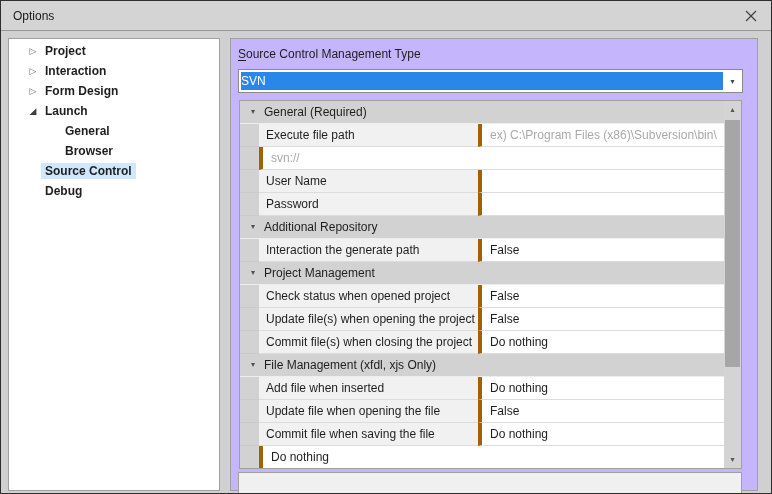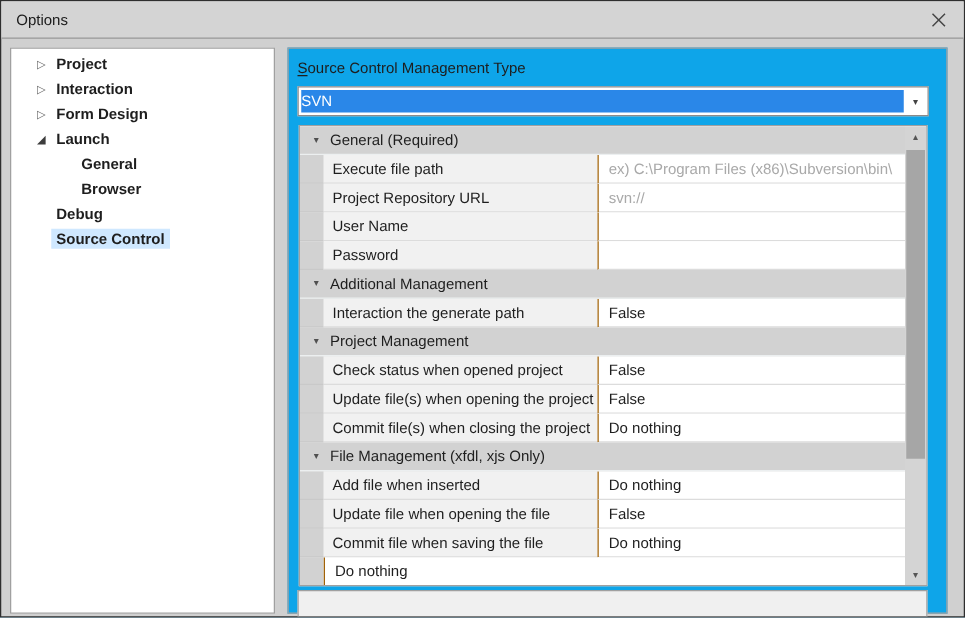--- a/index.html
+++ b/index.html
@@ -14,21 +14,21 @@
               background:var(--titlebar-bg,#d4d4d4); border-bottom:1px solid #979797;
               display:flex; align-items:center; }
   .title-text { padding-left:12px; color:#1a1a1a; }
   .close-btn { position:absolute; top:3px; right:6px; width:28px; height:24px;
                display:flex; align-items:center; justify-content:center; cursor:default; }
 
   
   .tree-panel { position:absolute; left:7px; top:37px; width:212px; height:453px;
                 background:#fff; border:1px solid #a0a0a0; padding-top:2px; }
   .right-panel { position:absolute; left:229px; top:37px; width:528px; height:453px;
-                 background:#0ea5e9; border:1px solid #a0a0a0; }
+                 background:#c4b5fd; border:1px solid #a0a0a0; }
 
   
   .tree-item { position:relative; height:20px; line-height:20px; white-space:nowrap; }
   .tw { position:absolute; left:17px; top:0; width:14px; text-align:center; }
   .tw.collapsed { color:#6b6b6b; font-size:9px; }
   .tw.expanded  { color:#3c3c3c; font-size:9px; }
   .tlabel { position:absolute; top:2px; left:32px; height:16px; line-height:16px; padding:0 4px;font-weight:bold; }
   .tree-item.lvl1 .tlabel { left:52px; }
   .tree-item.selected .tlabel { background:var(--tree-sel,#cfe8ff); }
 
@@ -50,21 +50,21 @@
   .grid-rows { position:absolute; left:0; top:0; right:17px; bottom:0; overflow:hidden; }
   .g-header { height:23px; background:#d2d2d2; border-bottom:1px solid #eceff0;
               position:relative; line-height:22px; }
   .g-header .gh-arrow { position:absolute; left:6px; top:0; width:14px; color:#505050;
                         font-size:8px; line-height:22px; text-align:center; }
   .g-header .gh-title { position:absolute; left:24px; top:0; }
   .g-row { height:23px; display:flex; }
   .g-indent { width:19px; background:#d2d2d2; border-bottom:1px solid #c9c9c9; }
   .g-label { width:219px; background:#f1f1f1; border-bottom:1px solid #dcdcdc;
              line-height:22px; padding-left:7px; overflow:hidden; white-space:nowrap; }
-  .g-value { flex:1; background:#fff; border-left:1px solid #a16207; border-bottom:1px solid #dcdcdc;
+  .g-value { flex:1; background:#fff; border-left:4px solid #a16207; border-bottom:1px solid #dcdcdc;
              line-height:22px; padding-left:8px; overflow:hidden; white-space:nowrap; }
   .g-value.muted { color:var(--muted,#a9a9a9); }
 
   
   .g-scroll { position:absolute; right:0; top:0; bottom:0; width:17px; background:#d4d4d4; }
   .sb-btn { position:absolute; left:0; width:17px; height:17px; display:flex;
             align-items:center; justify-content:center; color:#555; font-size:8px; }
   .sb-up { top:0; } .sb-down { bottom:0; }
   .sb-thumb { position:absolute; left:1px; width:15px; top:19px; height:247px; background:#a6a6a6; }
 
@@ -115,28 +115,28 @@
   <div class="tree-item lvl1">
     <span class="tw"></span>
     <span class="tlabel">General</span>
   </div>
 
   <div class="tree-item lvl1">
     <span class="tw"></span>
     <span class="tlabel">Browser</span>
   </div>
 
+  <div class="tree-item lvl0 selected">
+    <span class="tw"></span>
+    <span class="tlabel">Source Control</span>
+  </div>
+
   <div class="tree-item lvl0">
     <span class="tw"></span>
     <span class="tlabel">Debug</span>
-  </div>
-
-  <div class="tree-item lvl0 selected">
-    <span class="tw"></span>
-    <span class="tlabel">Source Control</span>
   </div>
 </div>
 
   <div class="right-panel">
 
     <div class="scm-label"><u>S</u>ource Control Management Type</div>
 
     <div class="combo">
       <div class="combo-sel">SVN</div>
       <div class="combo-arrow">▾</div>
@@ -150,39 +150,38 @@
   </div>
 
   <div class="g-row">
     <div class="g-indent"></div>
     <div class="g-label">Execute file path</div>
     <div class="g-value muted">ex) C:\Program Files (x86)\Subversion\bin\</div>
   </div>
 
   <div class="g-row">
     <div class="g-indent"></div>
-    <div class="g-label">Project Repository URL</div>
     <div class="g-value muted">svn://</div>
   </div>
 
   <div class="g-row">
     <div class="g-indent"></div>
     <div class="g-label">User Name</div>
     <div class="g-value"></div>
   </div>
 
   <div class="g-row">
     <div class="g-indent"></div>
     <div class="g-label">Password</div>
     <div class="g-value"></div>
   </div>
 
   <div class="g-header">
     <span class="gh-arrow">▾</span>
-    <span class="gh-title">Additional Management</span>
+    <span class="gh-title">Additional Repository</span>
   </div>
 
   <div class="g-row">
     <div class="g-indent"></div>
     <div class="g-label">Interaction the generate path</div>
     <div class="g-value">False</div>
   </div>
 
   <div class="g-header">
     <span class="gh-arrow">▾</span>

